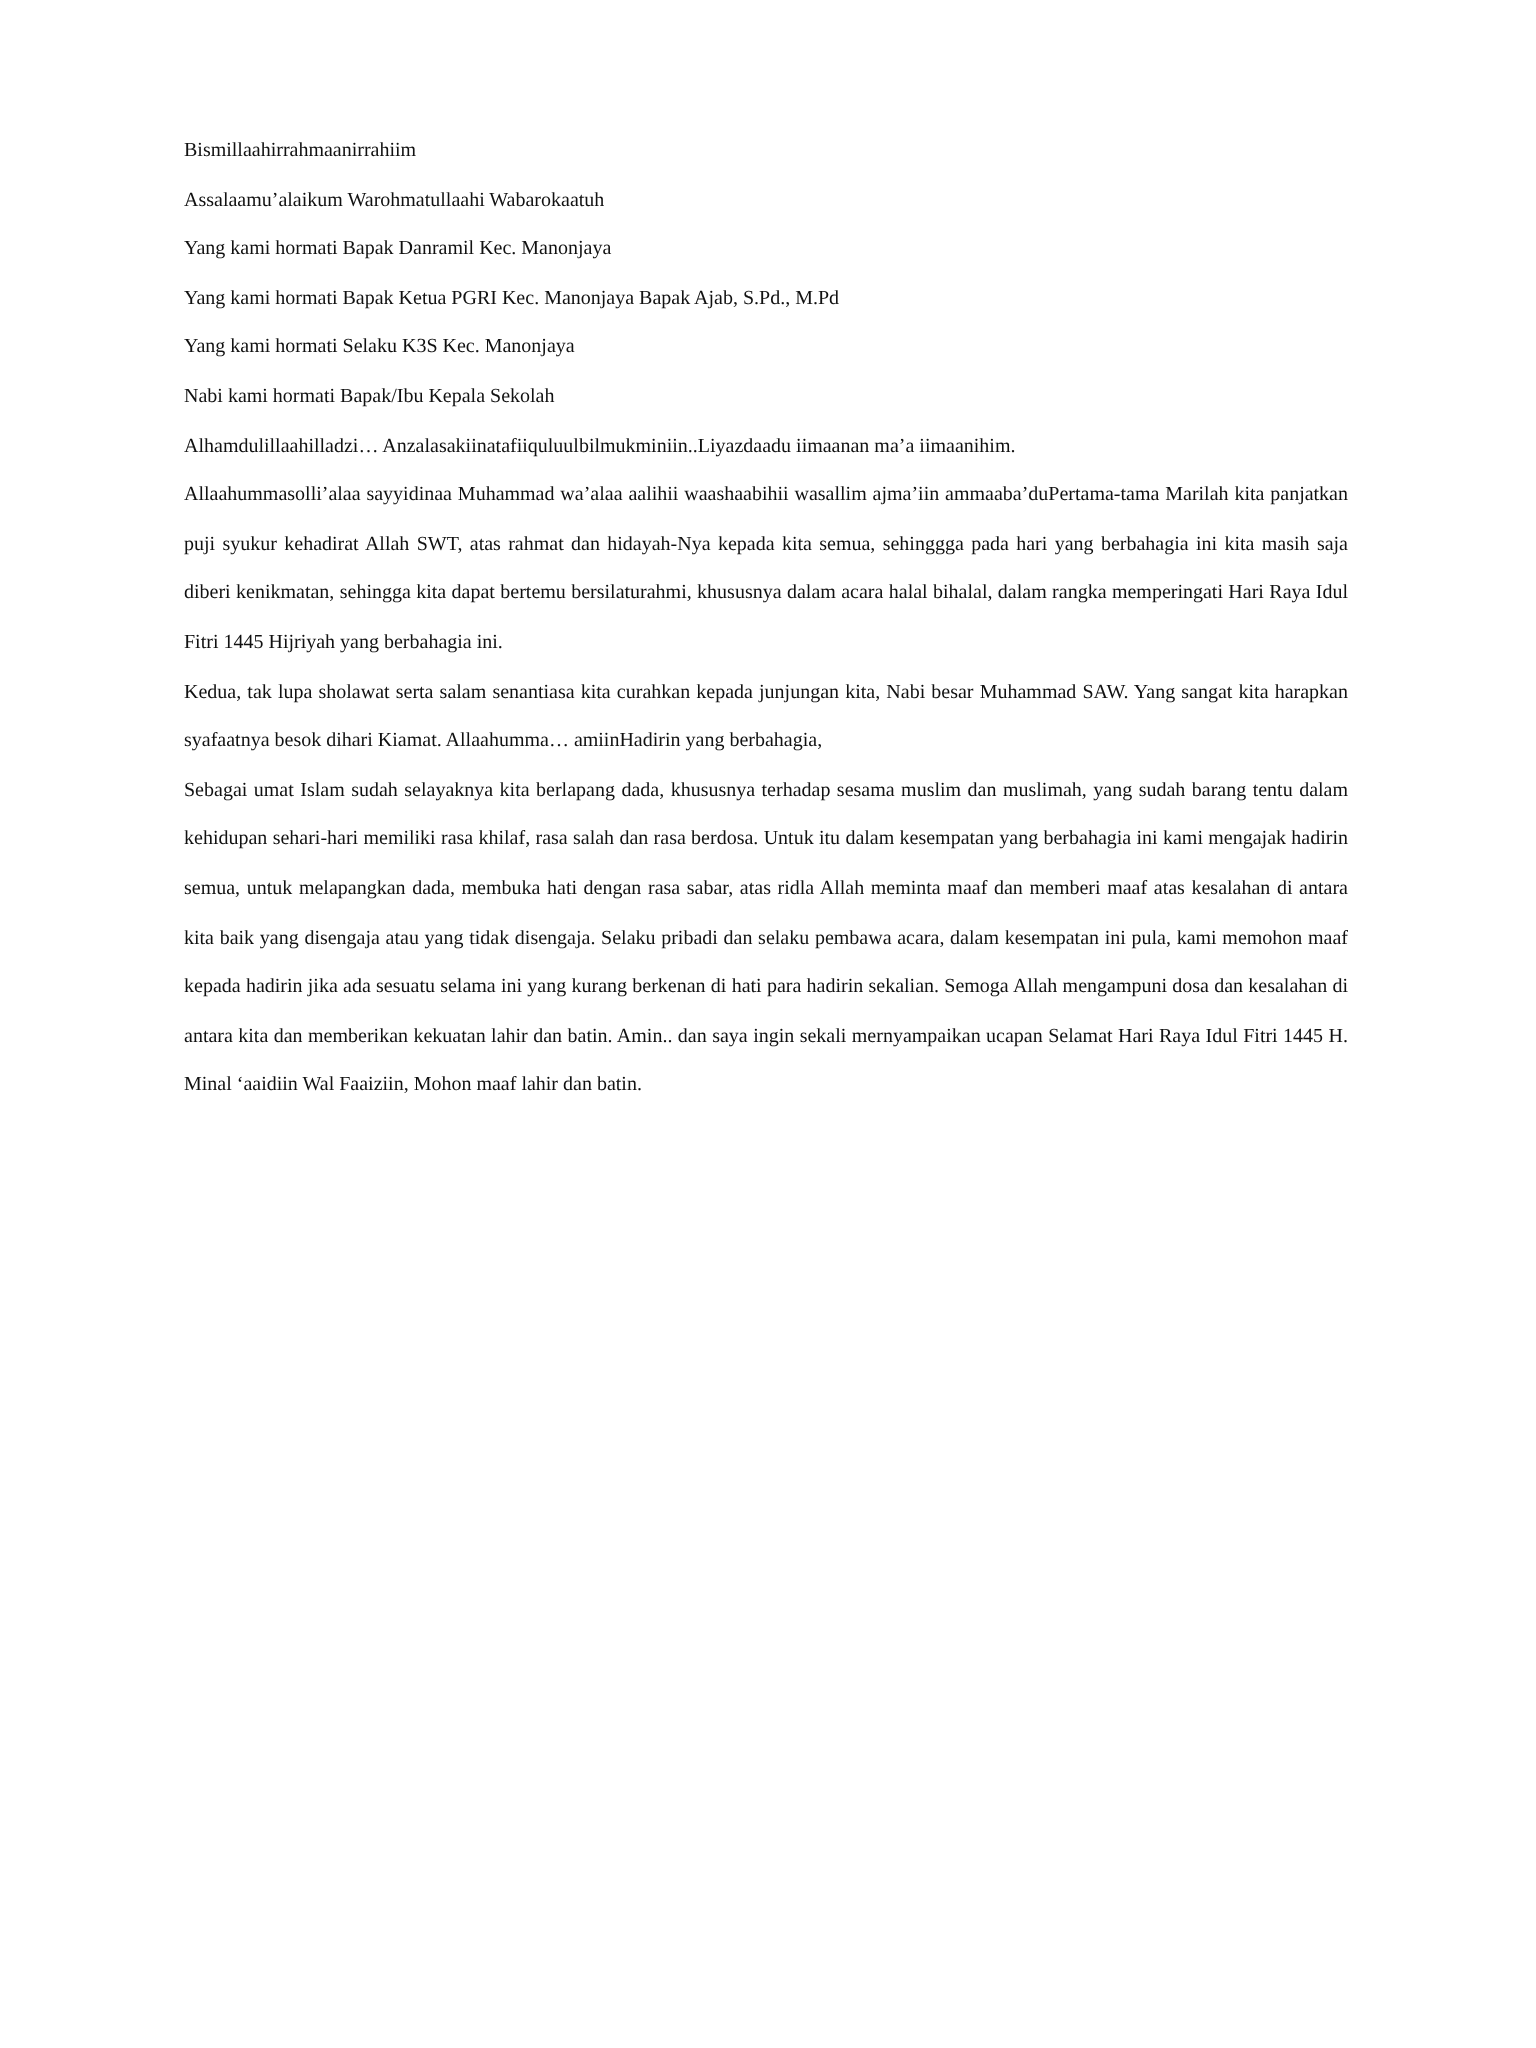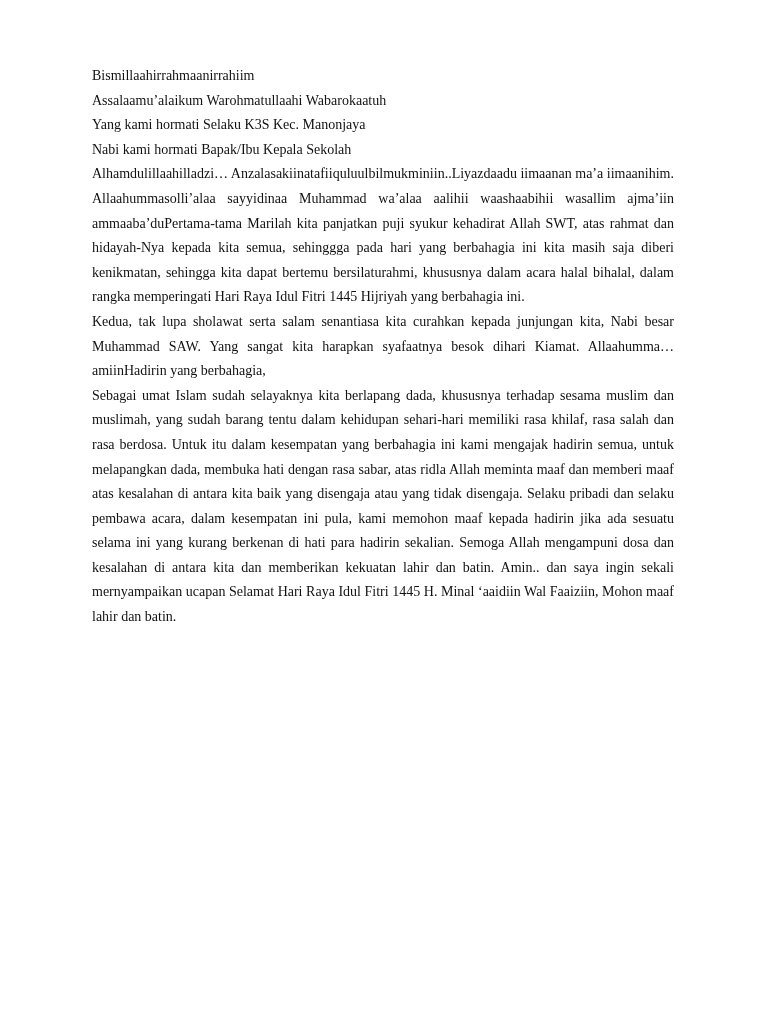--- a/index.html
+++ b/index.html
@@ -12,40 +12,42 @@
     height: 1024px;
     position: relative;
     overflow: hidden;
   }
   .page {
     position: absolute;
     left: 92px;
     top: 64px;
     width: 582px;
     font-family: "Liberation Serif", "DejaVu Serif", serif;
-    font-size: 14px;
+    font-size: 10px;
     line-height: 24.6px;
     color: #111111;
   }
   .line {
     margin: 0;
     white-space: nowrap;
   }
   .para {
     margin: 0;
     text-align: justify;
     text-align-last: left;
   }
 </style>
 </head>
 <body>
 
 <div class="page">
   <p class="line">Bismillaahirrahmaanirrahiim</p>
   <p class="line">Assalaamu’alaikum Warohmatullaahi Wabarokaatuh</p>
+  <p class="line">Yang kami hormati Bapak Danramil Kec. Manonjaya</p>
+  <p class="line">Yang kami hormati Bapak Ketua PGRI Kec. Manonjaya Bapak Ajab, S.Pd., M.Pd</p>
   <p class="line">Yang kami hormati Selaku K3S Kec. Manonjaya</p>
   <p class="line">Nabi kami hormati Bapak/Ibu Kepala Sekolah</p>
 
   <p class="para">Alhamdulillaahilladzi… Anzalasakiinatafiiquluulbilmukminiin..Liyazdaadu iimaanan ma’a iimaanihim.</p>
   <p class="para">Allaahummasolli’alaa sayyidinaa Muhammad wa’alaa aalihii waashaabihii wasallim ajma’iin ammaaba’duPertama-tama Marilah kita panjatkan puji syukur kehadirat Allah SWT, atas rahmat dan hidayah-Nya kepada kita semua, sehinggga pada hari yang berbahagia ini kita masih saja diberi kenikmatan, sehingga kita dapat bertemu bersilaturahmi, khususnya dalam acara halal bihalal, dalam rangka memperingati Hari Raya Idul Fitri 1445 Hijriyah yang berbahagia ini.</p>
   <p class="para">Kedua, tak lupa sholawat serta salam senantiasa kita curahkan kepada junjungan kita, Nabi besar Muhammad SAW. Yang sangat kita harapkan syafaatnya besok dihari Kiamat. Allaahumma… amiinHadirin yang berbahagia,</p>
   <p class="para">Sebagai umat Islam sudah selayaknya kita berlapang dada, khususnya terhadap sesama muslim dan muslimah, yang sudah barang tentu dalam kehidupan sehari-hari memiliki rasa khilaf, rasa salah dan rasa berdosa. Untuk itu dalam kesempatan yang berbahagia ini kami mengajak hadirin semua, untuk melapangkan dada, membuka hati dengan rasa sabar, atas ridla Allah meminta maaf dan memberi maaf atas kesalahan di antara kita baik yang disengaja atau yang tidak disengaja. Selaku pribadi dan selaku pembawa acara, dalam kesempatan ini pula, kami memohon maaf kepada hadirin jika ada sesuatu selama ini yang kurang berkenan di hati para hadirin sekalian. Semoga Allah mengampuni dosa dan kesalahan di antara kita dan memberikan kekuatan lahir dan batin. Amin.. dan saya ingin sekali mernyampaikan ucapan Selamat Hari Raya Idul Fitri 1445 H. Minal ‘aaidiin Wal Faaiziin, Mohon maaf lahir dan batin.</p>
 </div>
 
 </body></html>

